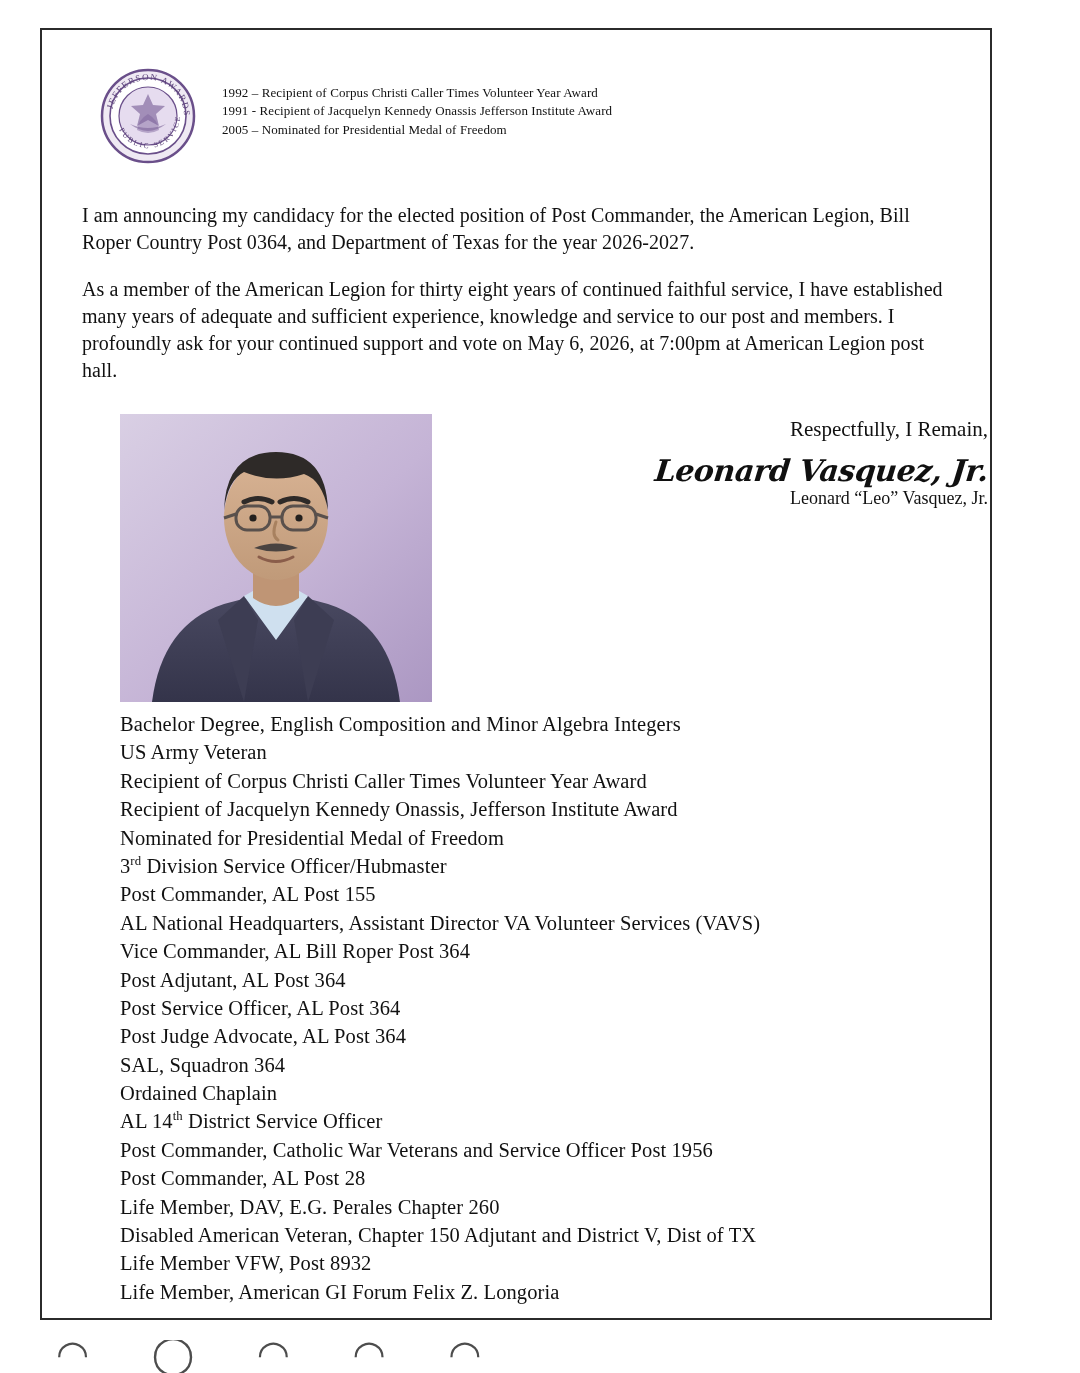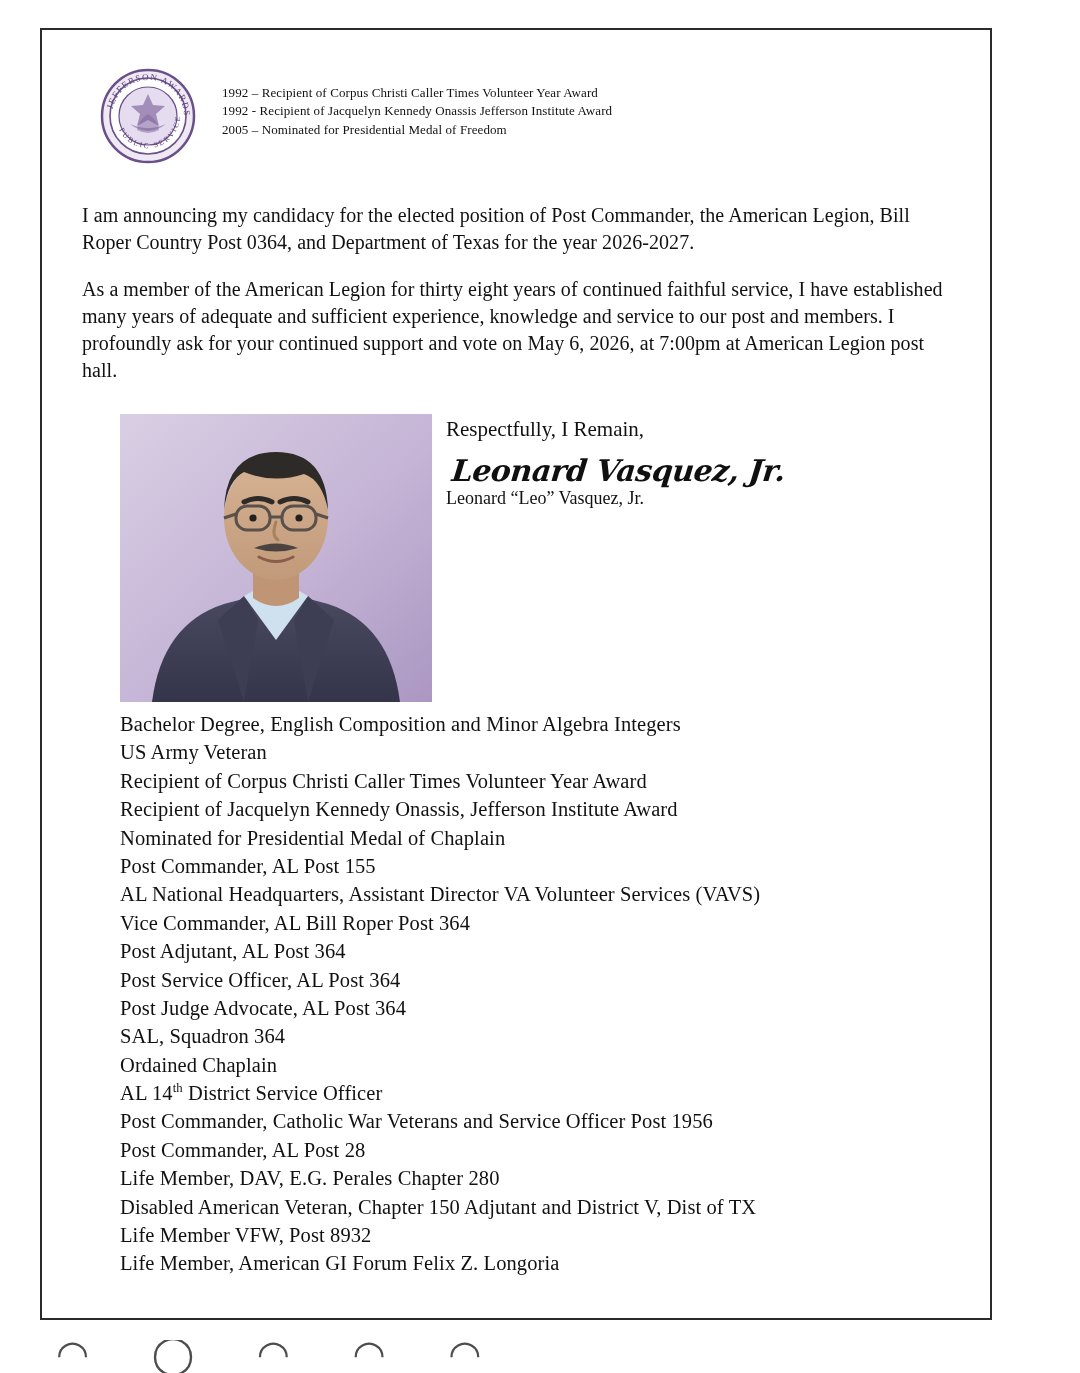--- a/index.html
+++ b/index.html
@@ -75,23 +75,24 @@
     top: 4px;
     width: 312px;
     height: 288px;
     overflow: hidden;
     background: #c9b9d6;
   }
   .portrait svg { display:block; }
 
   .sig-text {
     position: absolute;
-    left: 364px;
+    left: 386px;
     top: 6px;
     width: 520px;
+    text-align: right;
   }
   .resp {
     font-size: 21px;
     line-height: 1.3;
   }
   .signature {
     font-family: "DejaVu Serif", serif;
     font-style: italic;
     font-weight: bold;
     font-size: 30px;
@@ -163,21 +164,21 @@
           <textPath href="#arcTop" startOffset="6%">JEFFERSON AWARDS</textPath>
         </text>
         <text font-family="'Liberation Serif', serif" font-size="7.5" fill="#5b4279" letter-spacing="2">
           <textPath href="#arcBot" startOffset="14%">PUBLIC SERVICE</textPath>
         </text>
       </svg>
     </div>
 
     <div class="awards">
       <div>1992 – Recipient of Corpus Christi Caller Times Volunteer Year Award</div>
-      <div>1992 - Recipient of Jacquelyn Kennedy Onassis Jefferson Institute Award</div>
+      <div>1991 - Recipient of Jacquelyn Kennedy Onassis Jefferson Institute Award</div>
       <div>2005 – Nominated for Presidential Medal of Freedom</div>
     </div>
   </div>
 
   <p class="para first">I am announcing my candidacy for the elected position of Post Commander, the American Legion, Bill Roper Country Post 0364, and Department of Texas for the year 2026-2027.</p>
 
   <p class="para">As a member of the American Legion for thirty eight years of continued faithful service, I have established many years of adequate and sufficient experience, knowledge and service to our post and members.  I profoundly ask for your continued support and vote on May 6, 2026, at 7:00pm at American Legion post hall.</p>
 
   <div class="sig-area">
 
@@ -240,33 +241,34 @@
       <div class="signature">Leonard Vasquez, Jr.</div>
       <div class="printed-name">Leonard “Leo” Vasquez, Jr.</div>
     </div>
   </div>
 
   <div class="creds" id="creds-list">
       <div class="line">Bachelor Degree, English Composition and Minor Algebra Integers</div>
       <div class="line">US Army Veteran</div>
       <div class="line">Recipient of Corpus Christi Caller Times Volunteer Year Award</div>
       <div class="line">Recipient of Jacquelyn Kennedy Onassis, Jefferson Institute Award</div>
-      <div class="line">Nominated for Presidential Medal of Chaplain</div>
+      <div class="line">Nominated for Presidential Medal of Freedom</div>
+      <div class="line">3<sup>rd</sup> Division Service Officer/Hubmaster</div>
       <div class="line">Post Commander, AL Post 155</div>
       <div class="line">AL National Headquarters, Assistant Director VA Volunteer Services (VAVS)</div>
       <div class="line">Vice Commander, AL Bill Roper Post 364</div>
       <div class="line">Post Adjutant, AL Post 364</div>
       <div class="line">Post Service Officer, AL Post 364</div>
       <div class="line">Post Judge Advocate, AL Post 364</div>
       <div class="line">SAL, Squadron 364</div>
       <div class="line">Ordained Chaplain</div>
       <div class="line">AL 14<sup>th</sup> District Service Officer</div>
       <div class="line">Post Commander, Catholic War Veterans and Service Officer Post 1956</div>
       <div class="line">Post Commander, AL Post 28</div>
-      <div class="line">Life Member, DAV, E.G. Perales Chapter 280</div>
+      <div class="line">Life Member, DAV, E.G. Perales Chapter 260</div>
       <div class="line">Disabled American Veteran, Chapter 150 Adjutant and District V, Dist of TX</div>
       <div class="line">Life Member VFW, Post 8932</div>
       <div class="line">Life Member, American GI Forum Felix Z. Longoria</div>
     </div>
 
 </div>
 
 <div class="bottom-strip">
   <div class="strip-glyphs">◠ ◯ ◠ ◠ ◠</div>
 </div>

